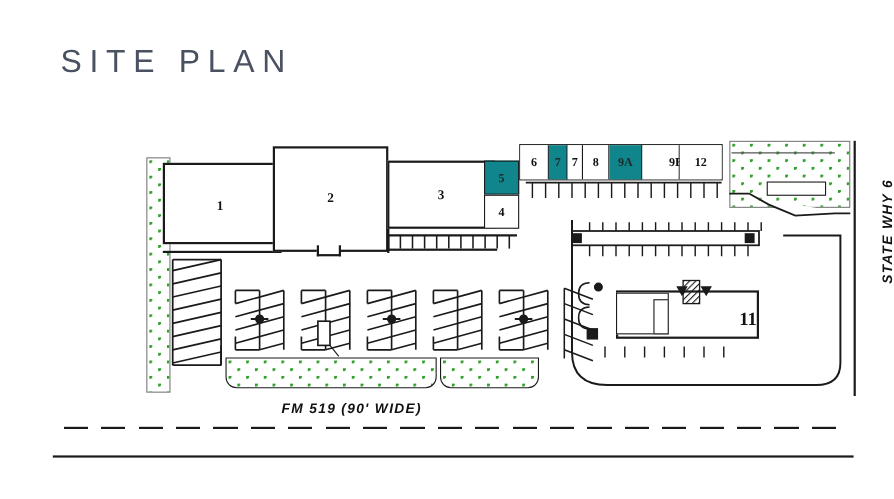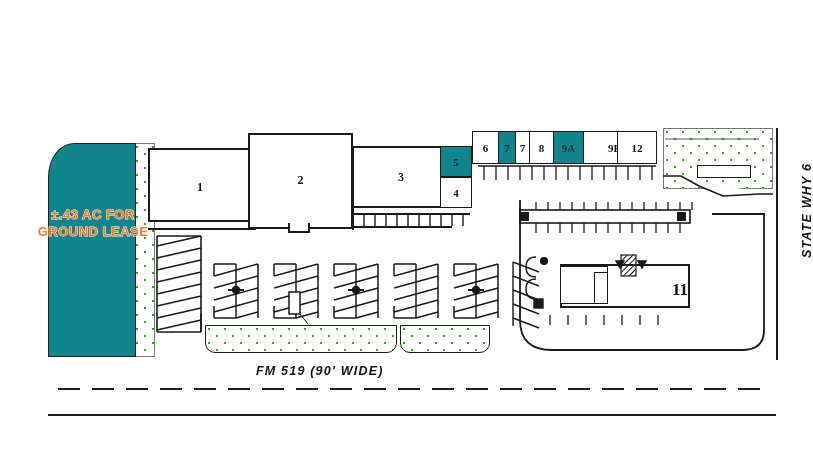--- a/index.html
+++ b/index.html
@@ -58,41 +58,36 @@
     background-image:repeating-linear-gradient(to right,#1a1a1a 0 22px,transparent 22px 34px);
     height:2px;
   }
   svg{display:block;overflow:visible;}
 </style>
 </head>
 <body>
 
 <div id="stage">
 
+  <div id="site-title" class="abs">SITE PLAN</div>
 
   <div class="abs green" style="left:133px;top:143px;width:22px;height:214px;border:1px solid #7a7a7a;"></div>
 
   <div class="abs green" style="left:663px;top:128px;width:110px;height:61px;border:1px solid #7a7a7a;"></div>
 
   <div class="abs" style="left:697px;top:165px;width:54px;height:13px;background:#fff;border:1.5px solid #1a1a1a;"></div>
 
   <svg class="abs" style="left:663px;top:128px;" width="118" height="68">
     <path d="M0,62 L18,62 L36,72 L60,82 L96,80 L110,80" fill="#ffffff" stroke="#1a1a1a" stroke-width="1.6" transform="translate(0,-14)"></path>
     <line x1="2" y1="11" x2="96" y2="11" stroke="#555" stroke-width="1"></line>
   </svg>
 
   <div class="abs green" style="left:205px;top:325px;width:192px;height:28px;border:1.5px solid #1a1a1a;border-radius:0 0 10px 10px;"></div>
   <div class="abs green" style="left:400px;top:325px;width:90px;height:28px;border:1.5px solid #1a1a1a;border-radius:0 0 10px 10px;"></div>
 
-  <div id="lease-parcel" class="abs" style="left:48px;top:143px;width:88px;height:214px;">
-    <div class="abs" style="left:-14px;top:62px;width:116px;">
-      <div class="lease-line">±.43 AC  FOR</div>
-      <div class="lease-line">GROUND LEASE</div>
-    </div>
-  </div>
 
   <div class="abs bldg" style="left:148px;top:148px;width:104px;height:74px;">
     <div class="abs blabel" style="left:0;right:0;top:30px;text-align:center;">1</div>
   </div>
 
   <div class="abs solidline" style="left:148px;top:228px;width:108px;height:2px;"></div>
 
   <div class="abs bldg" style="left:248px;top:133px;width:105px;height:96px;">
     <div class="abs blabel" style="left:0;right:0;top:38px;text-align:center;">2</div>
   </div>

